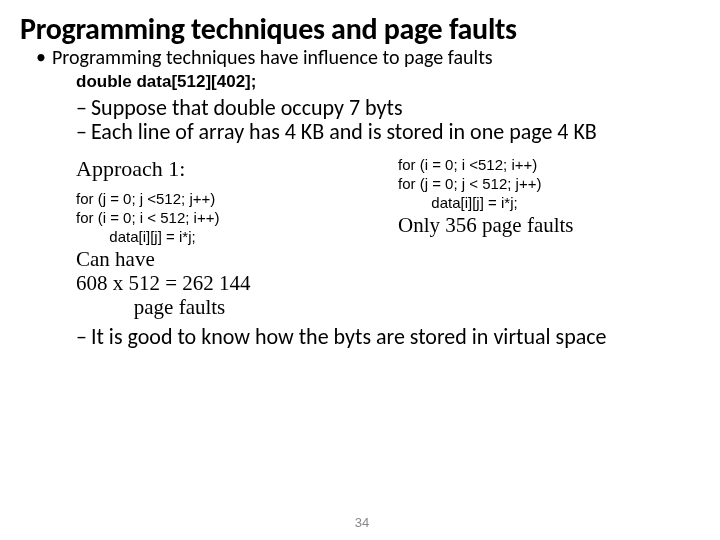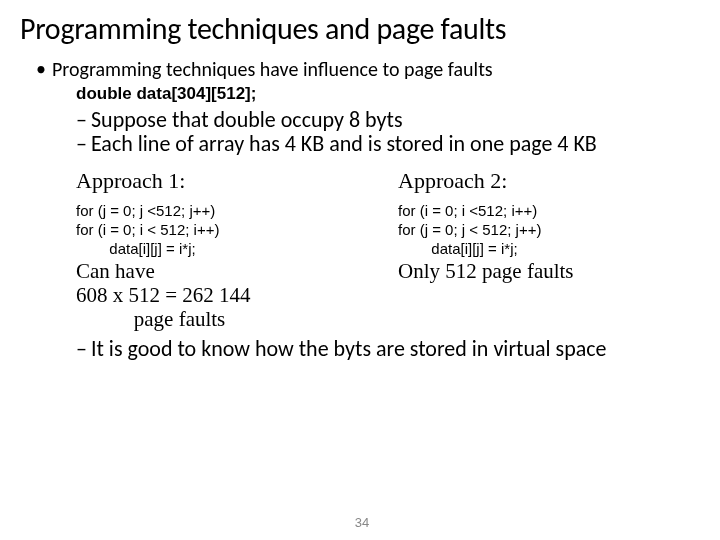--- a/index.html
+++ b/index.html
@@ -7,22 +7,21 @@
     width: 720px;
     height: 540px;
     background: #fff;
     font-family: Calibri, Arial, sans-serif;
     color: #000;
     padding: 10px 20px 0 20px;
     position: relative;
   }
   .title {
     font-size: 30px;
-    font-weight: 400;
-    margin-bottom: 12px;
+    font-weight: 700;
     letter-spacing: -0.3px;
   }
   .bullet-l1 {
     font-size: 20px;
     margin-left: 16px;
     line-height: 1.05;
     margin-bottom: 2px;
   }
   .bullet-l1 .dot { margin-right: 6px; }
   .arial-bold {
@@ -75,45 +74,44 @@
 </style>
 </head>
 <body>
 
 <div class="title">Programming techniques and page faults</div>
 
 <div class="bullet-l1">
   <span class="dot">•</span><span>Programming techniques have influence to page faults</span>
 </div>
 
-<div class="arial-bold">double data[304][512];</div>
+<div class="arial-bold">double data[512][402];</div>
 
 <div class="dash-l2">
-  <span class="dash">–</span><span>Suppose that double occupy 8 byts</span>
+  <span class="dash">–</span><span>Suppose that double occupy 7 byts</span>
 </div>
 <div class="dash-l2">
   <span class="dash">–</span><span>Each line of array has 4 KB and is stored in one page 4 KB</span>
 </div>
 
 <div class="columns">
   <div class="col">
     <div class="colhead">Approach 1:</div>
     <div class="code">for (j = 0; j &lt;512; j++)
 for (i = 0; i &lt; 512; i++)
         data[i][j] = i*j;</div>
     <div class="result">Can have
 608 x 512 = 262 144
            page faults</div>
   </div>
   <div class="col">
-    <div class="colhead">Approach 2:</div>
     <div class="code">for (i = 0; i &lt;512; i++)
 for (j = 0; j &lt; 512; j++)
         data[i][j] = i*j;</div>
-    <div class="result">Only 512 page faults</div>
+    <div class="result">Only 356 page faults</div>
   </div>
 </div>
 
 <div class="dash-l2">
   <span class="dash">–</span><span>It is good to know how the byts are stored in virtual space</span>
 </div>
 
 <div class="pagenum">34</div>
 
 </body></html>

